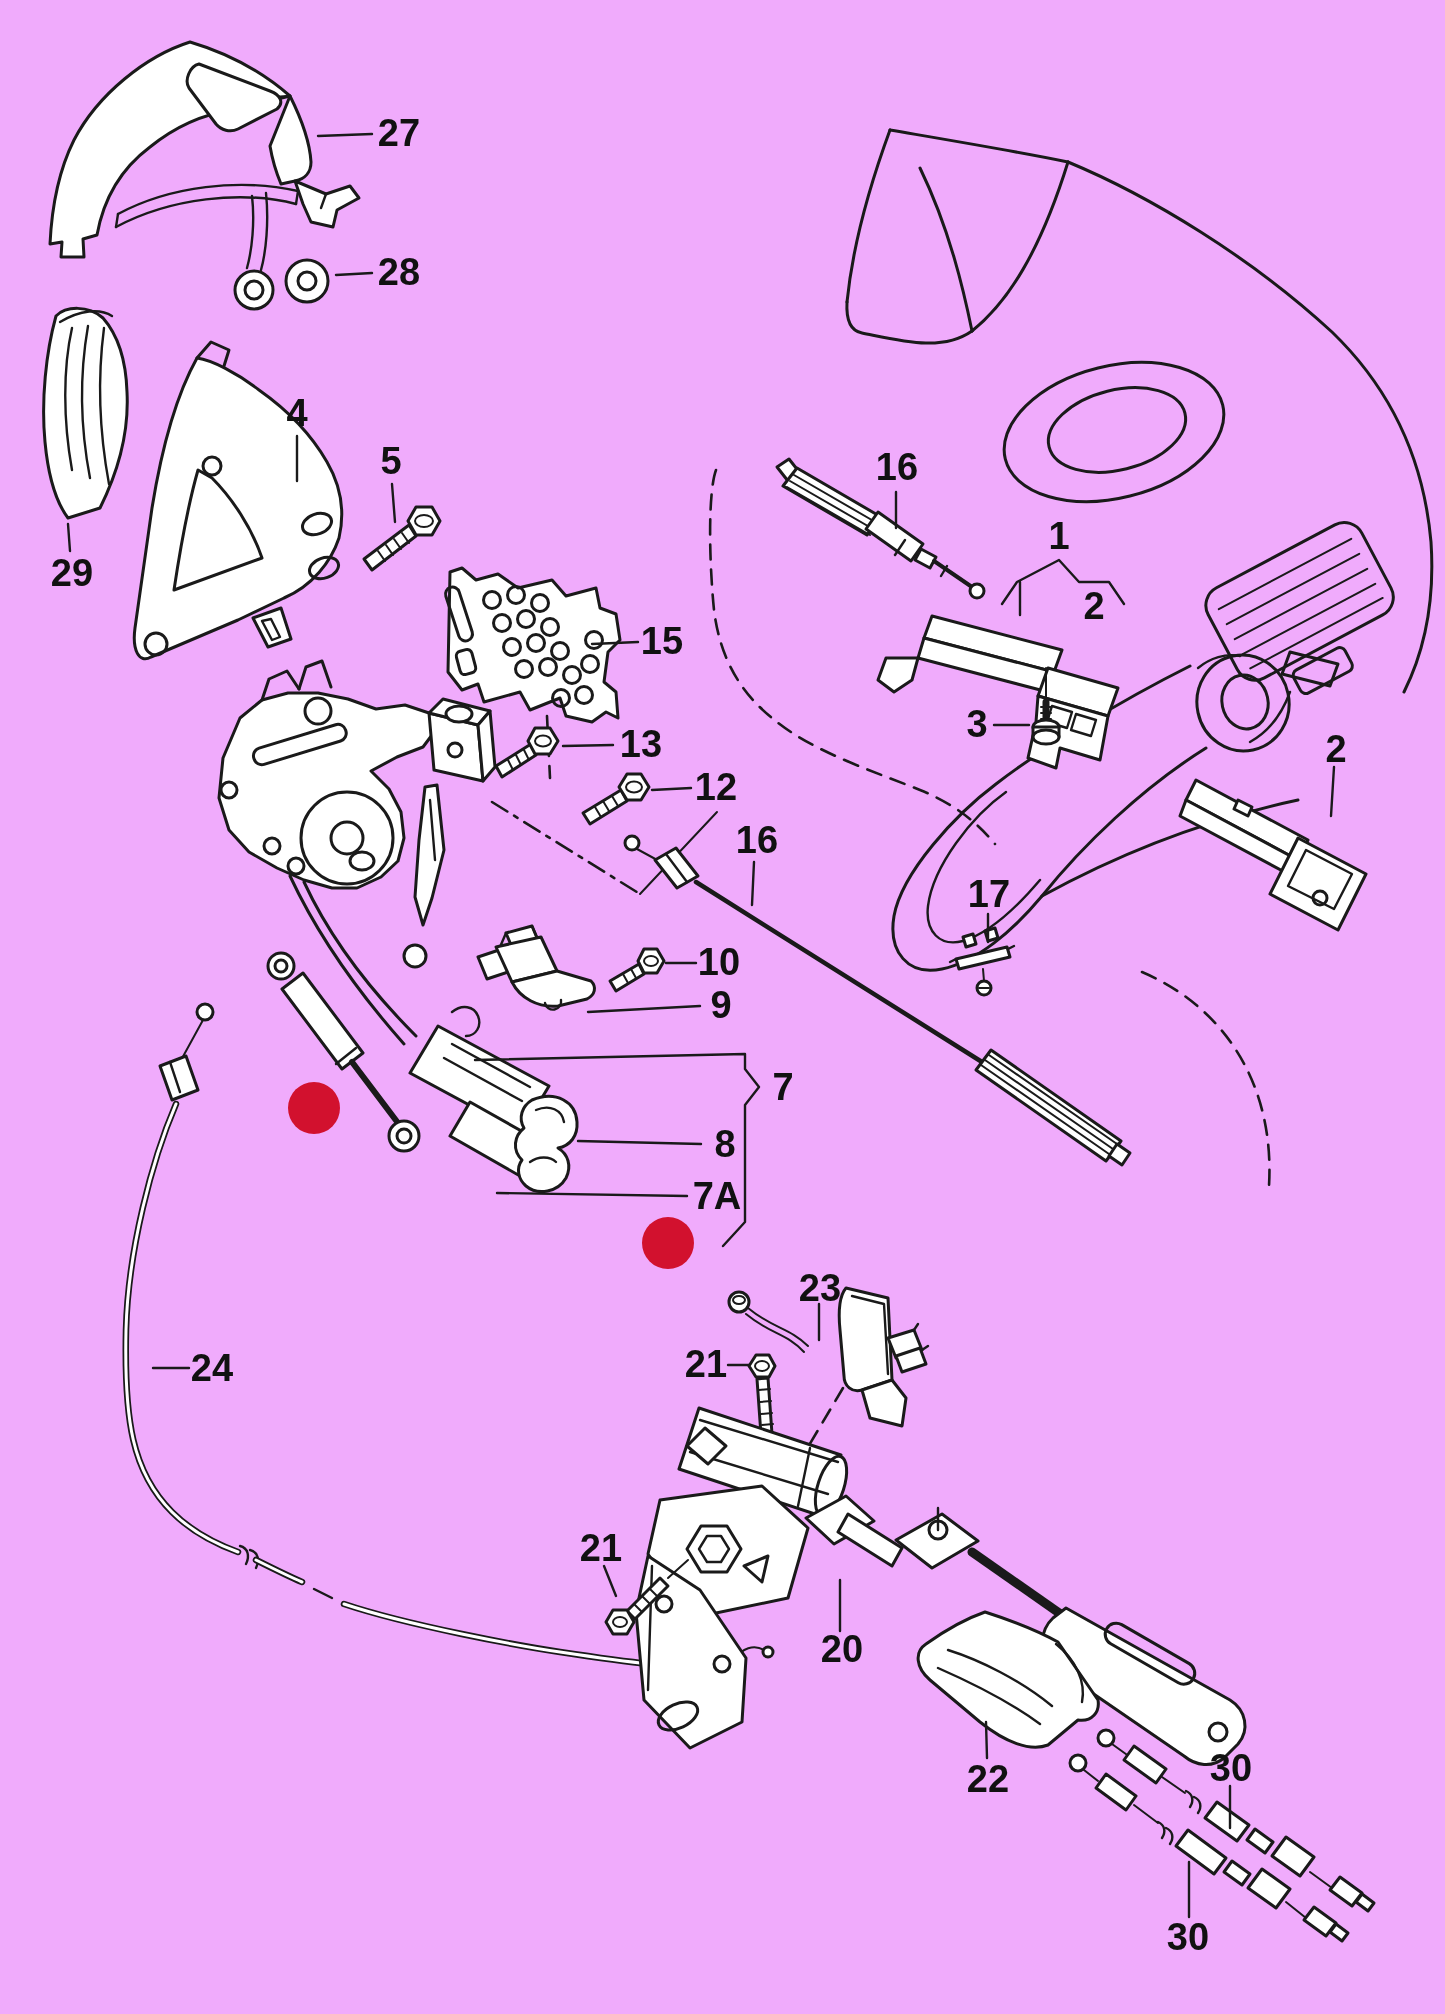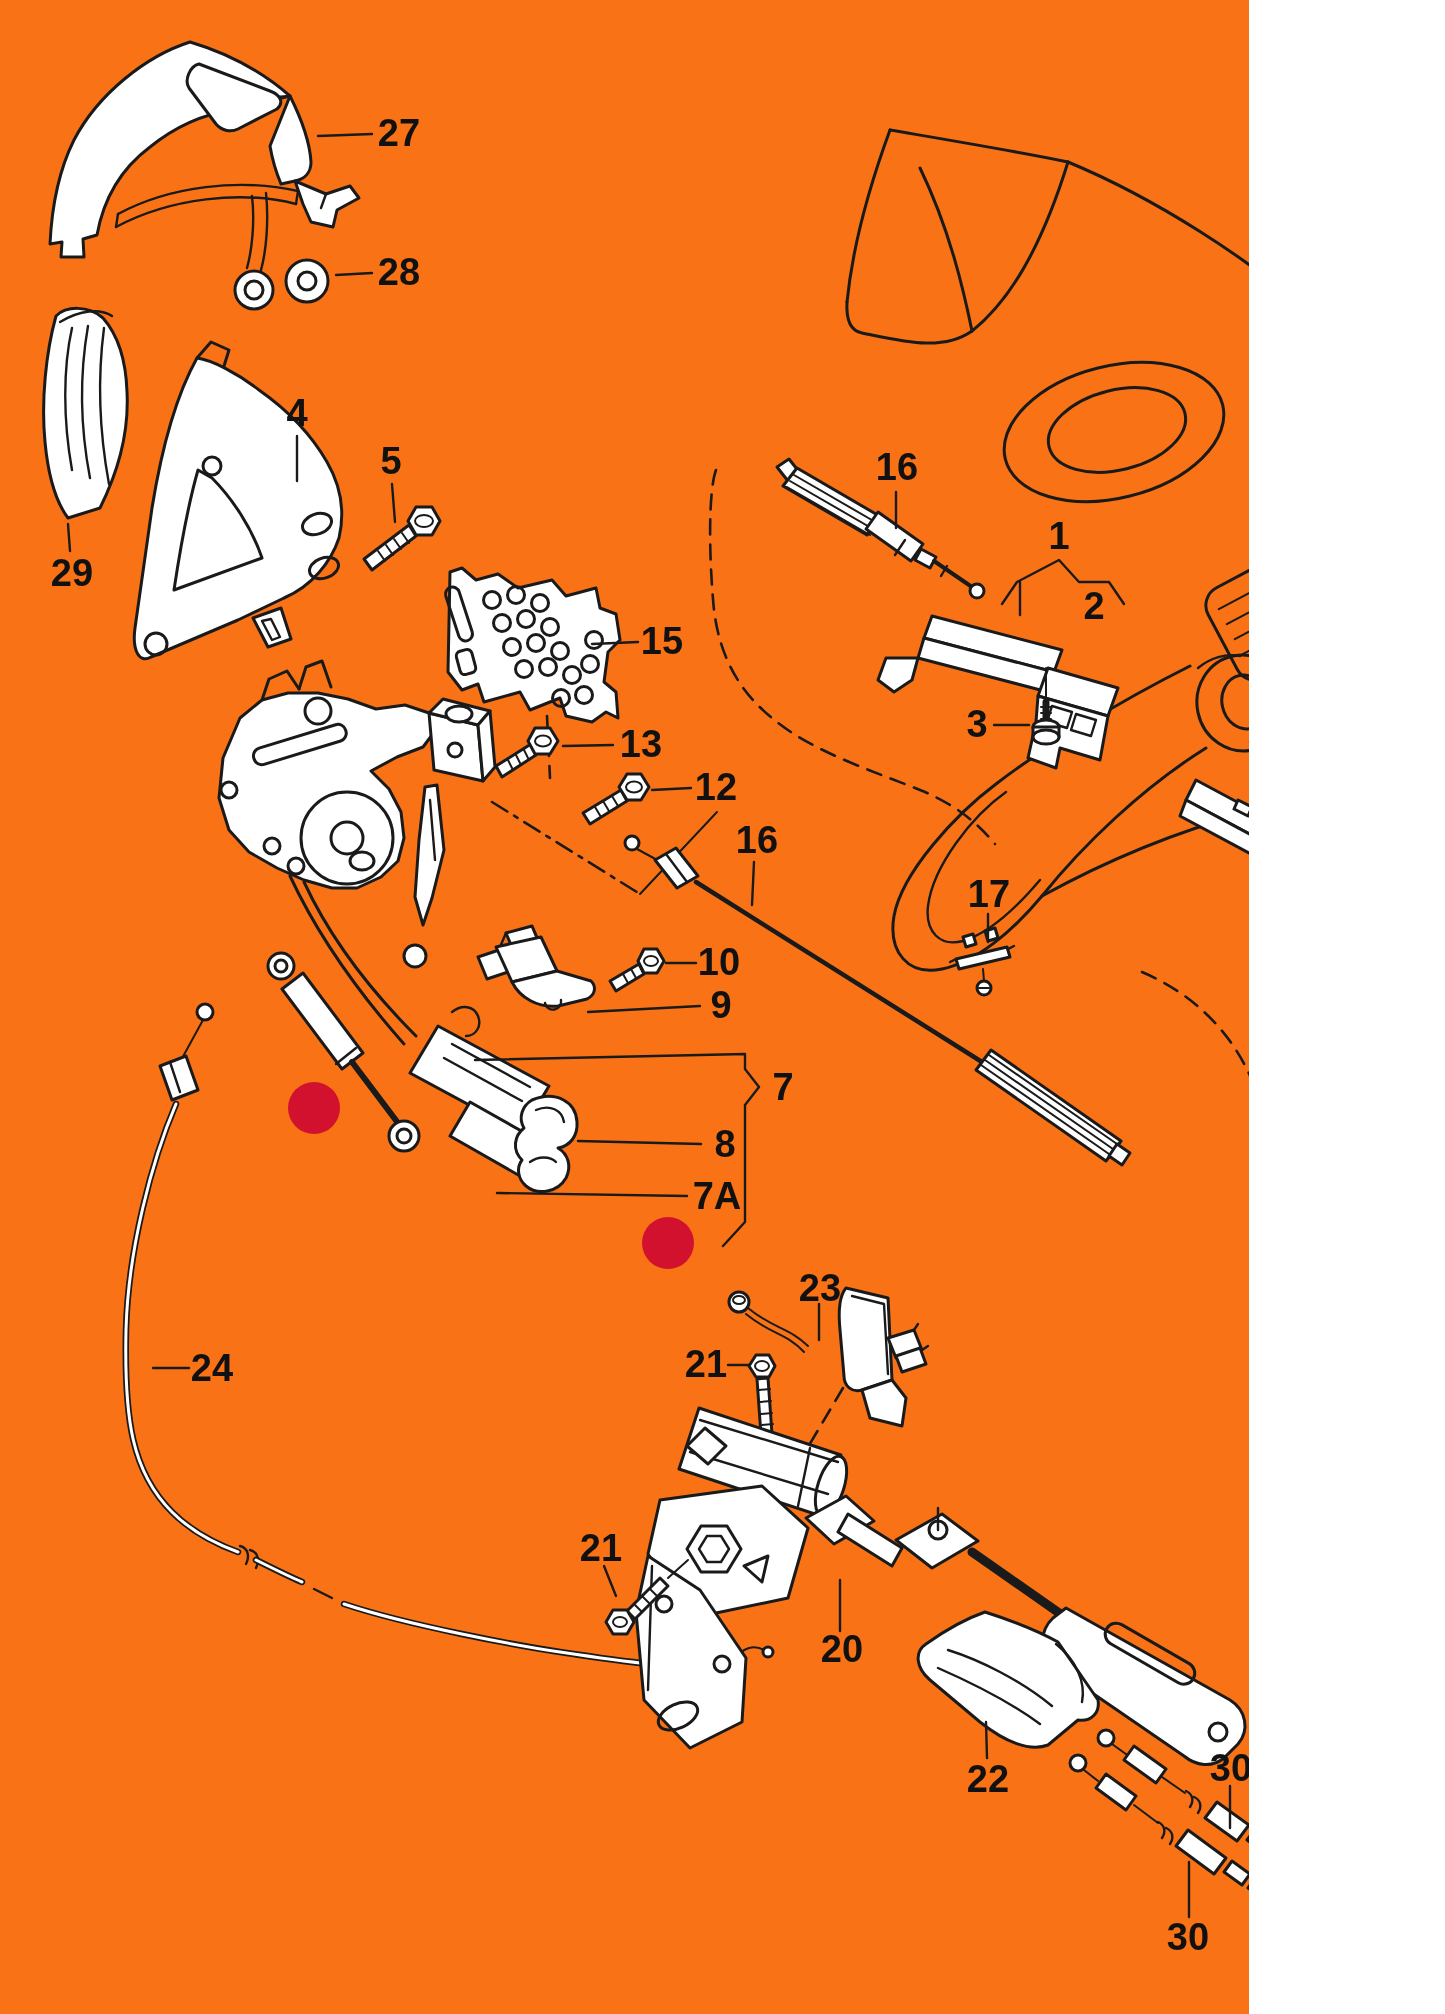--- a/index.html
+++ b/index.html
@@ -1,16 +1,16 @@
 <!DOCTYPE html>
 <html><head>
 <meta charset="utf-8">
 <style>
   html,body{margin:0;padding:0;background:#fff;}
-  .page{position:relative;width:1249px;height:2014px;background:#f97316;overflow:hidden;}
+  .page{position:relative;width:1445px;height:2014px;background:#f0abfc;overflow:hidden;}
   svg{display:block;}
   svg *{vector-effect:none;}
   .art path,.art line,.art circle,.art ellipse,.art rect,.art polyline,.art polygon{
     stroke:#1a1a1a;fill:none;stroke-width:3;stroke-linecap:round;stroke-linejoin:round;}
   .art .w{fill:#ffffff;}
   .art .thin{stroke-width:2;}
   .art .med{stroke-width:2.4;}
   .art .thick{stroke-width:6.5;}
   .art .cablecore{stroke:#ffffff;stroke-width:3;}
   .art .dash{stroke-width:2.6;stroke-dasharray:15 10;}

